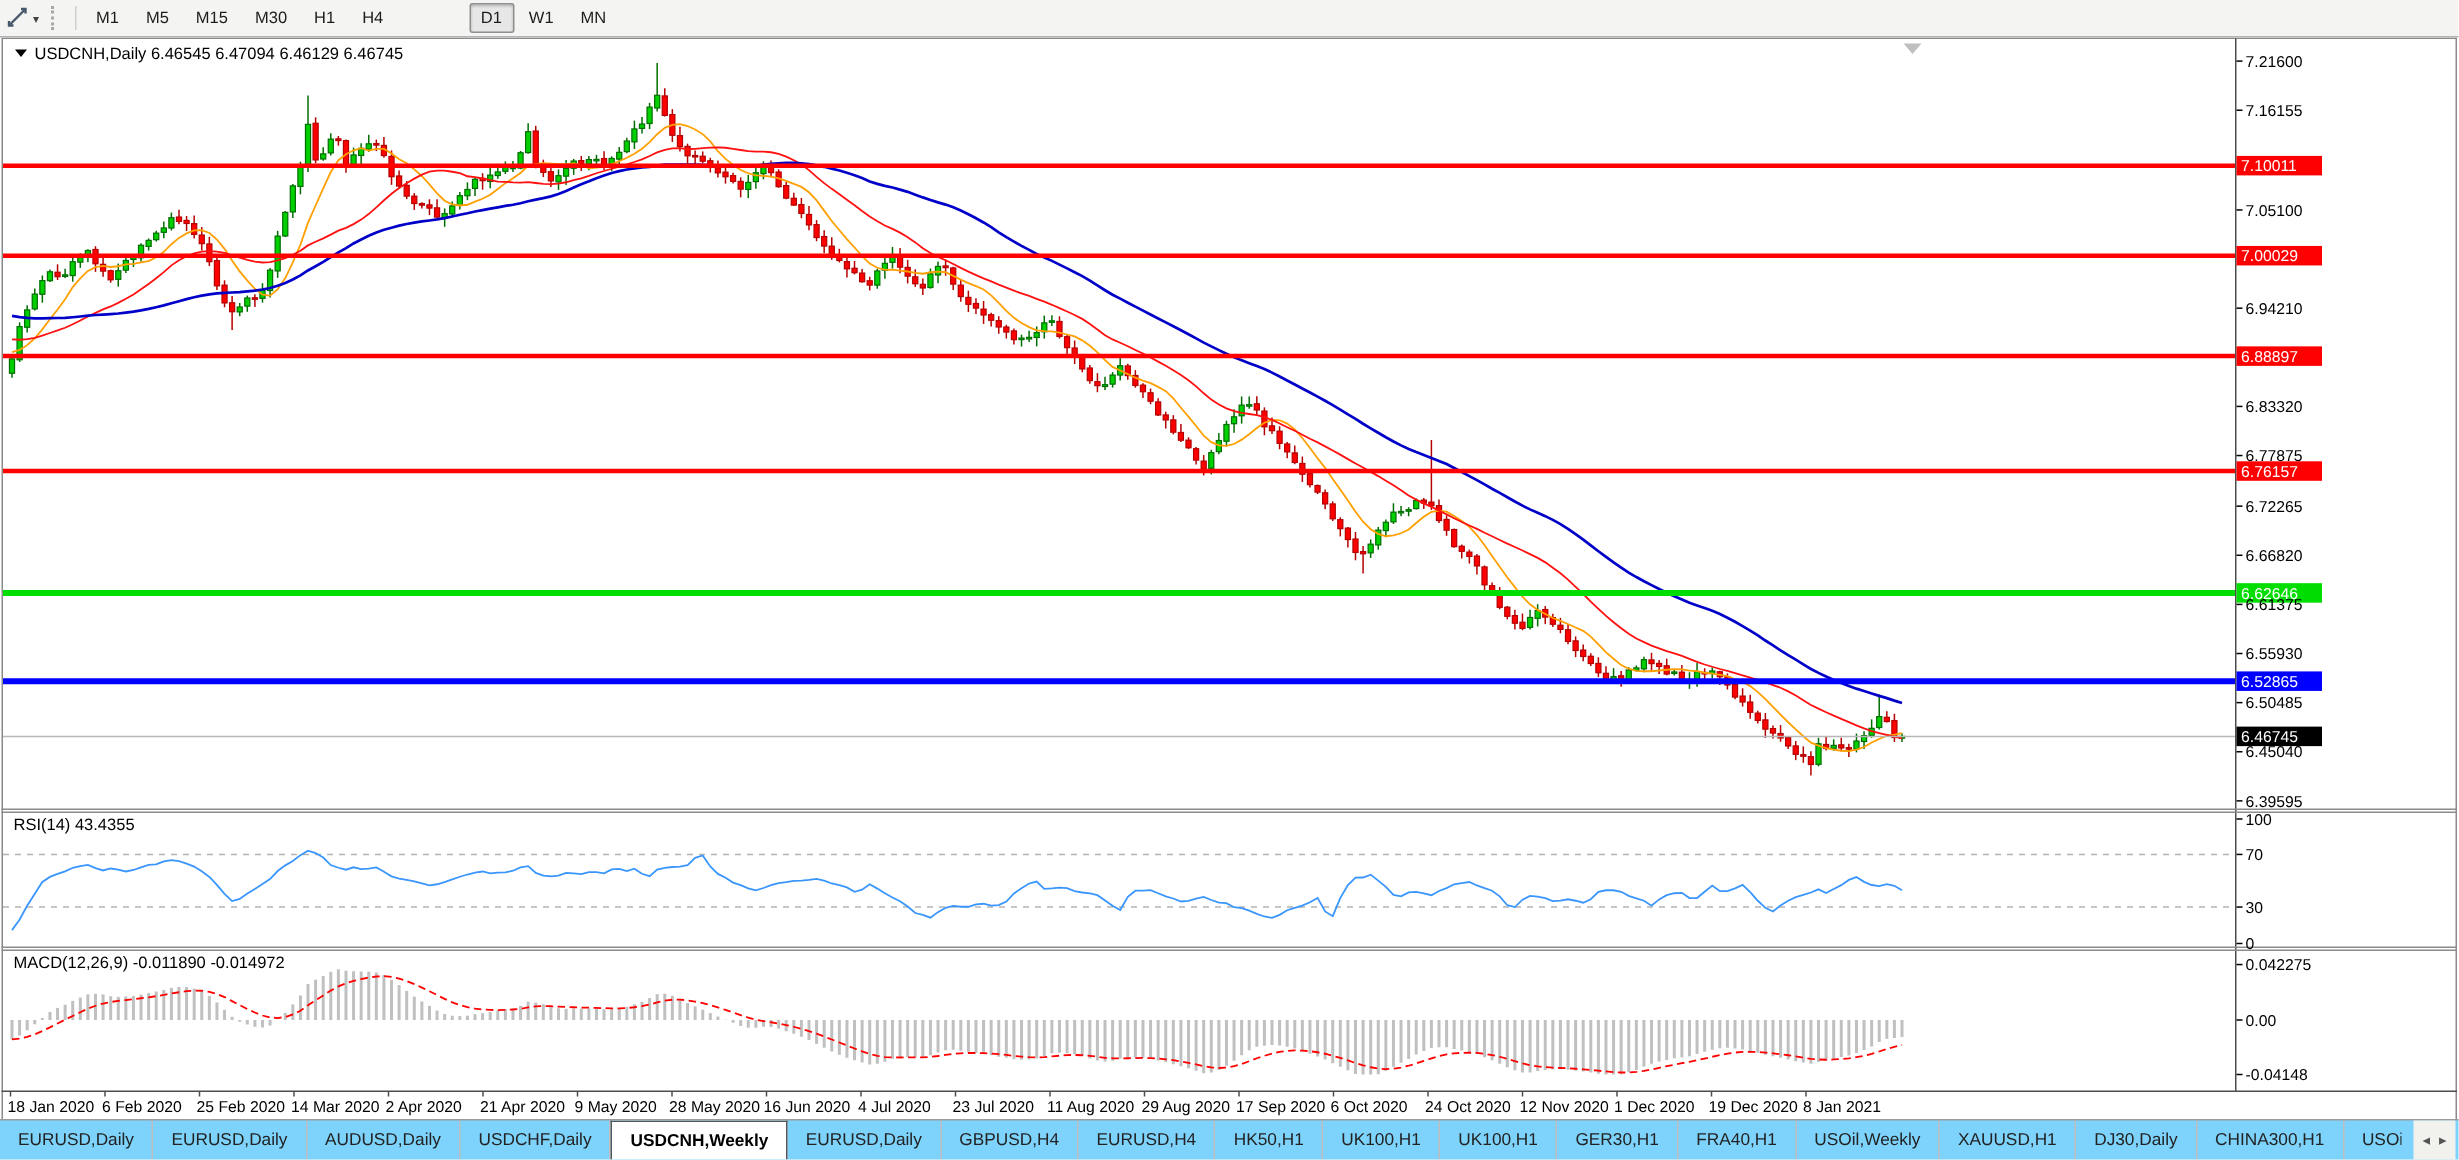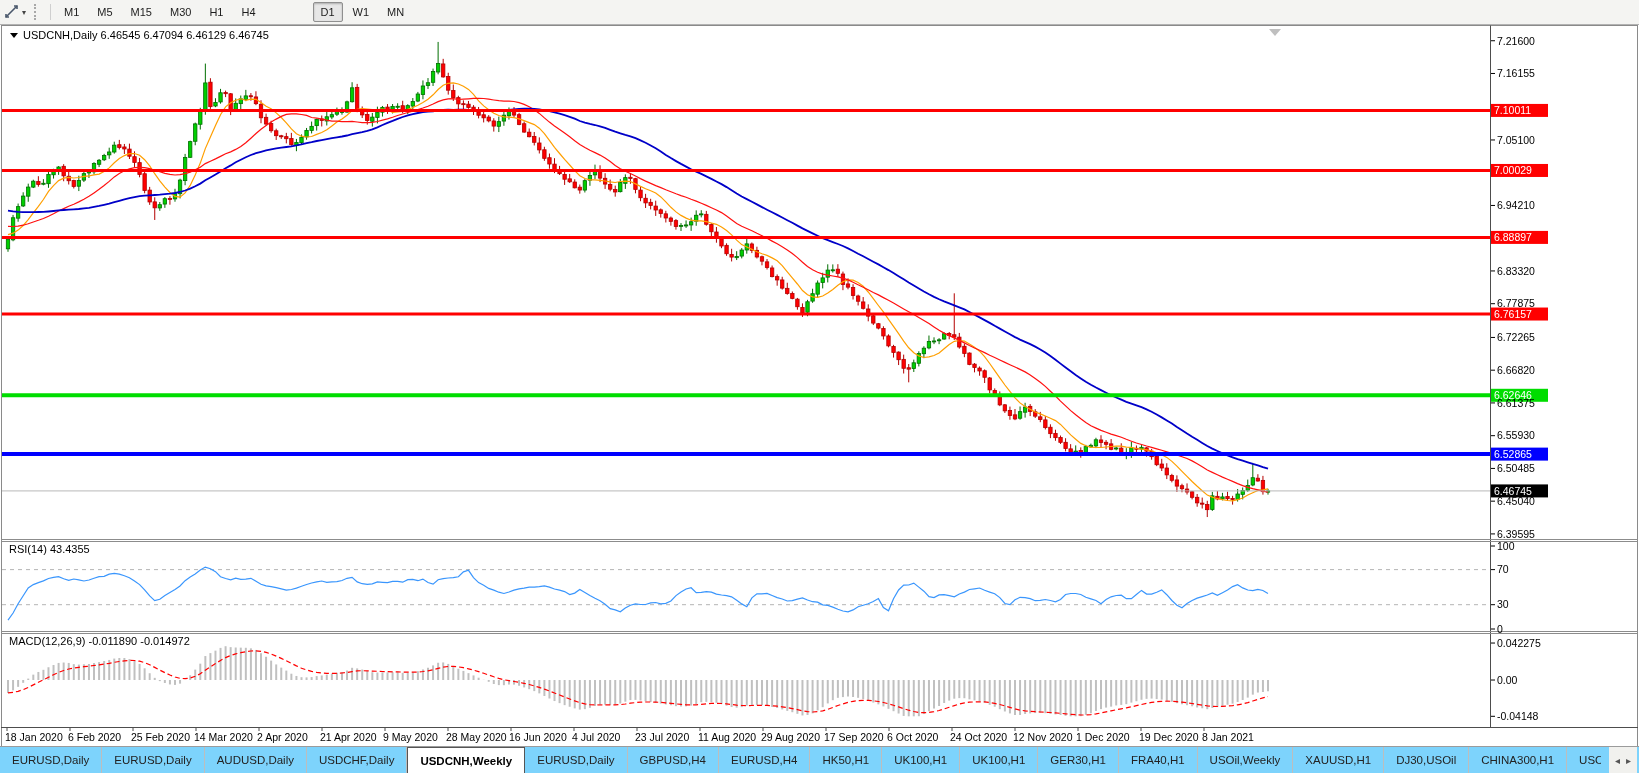--- a/index.html
+++ b/index.html
@@ -949,21 +949,21 @@
       <div class="tab">EURUSD,Daily</div>
       <div class="tab">GBPUSD,H4</div>
       <div class="tab">EURUSD,H4</div>
       <div class="tab">HK50,H1</div>
       <div class="tab">UK100,H1</div>
       <div class="tab">UK100,H1</div>
       <div class="tab">GER30,H1</div>
       <div class="tab">FRA40,H1</div>
       <div class="tab">USOil,Weekly</div>
       <div class="tab">XAUUSD,H1</div>
-      <div class="tab">DJ30,USOil</div>
+      <div class="tab">DJ30,Daily</div>
       <div class="tab">CHINA300,H1</div>
       <div class="tab">USOil,</div>
     </div>
   <div id="tabnav">
     <span>◂</span>
     <span>▸</span>
   </div>
 </div>
 
 </body></html>

